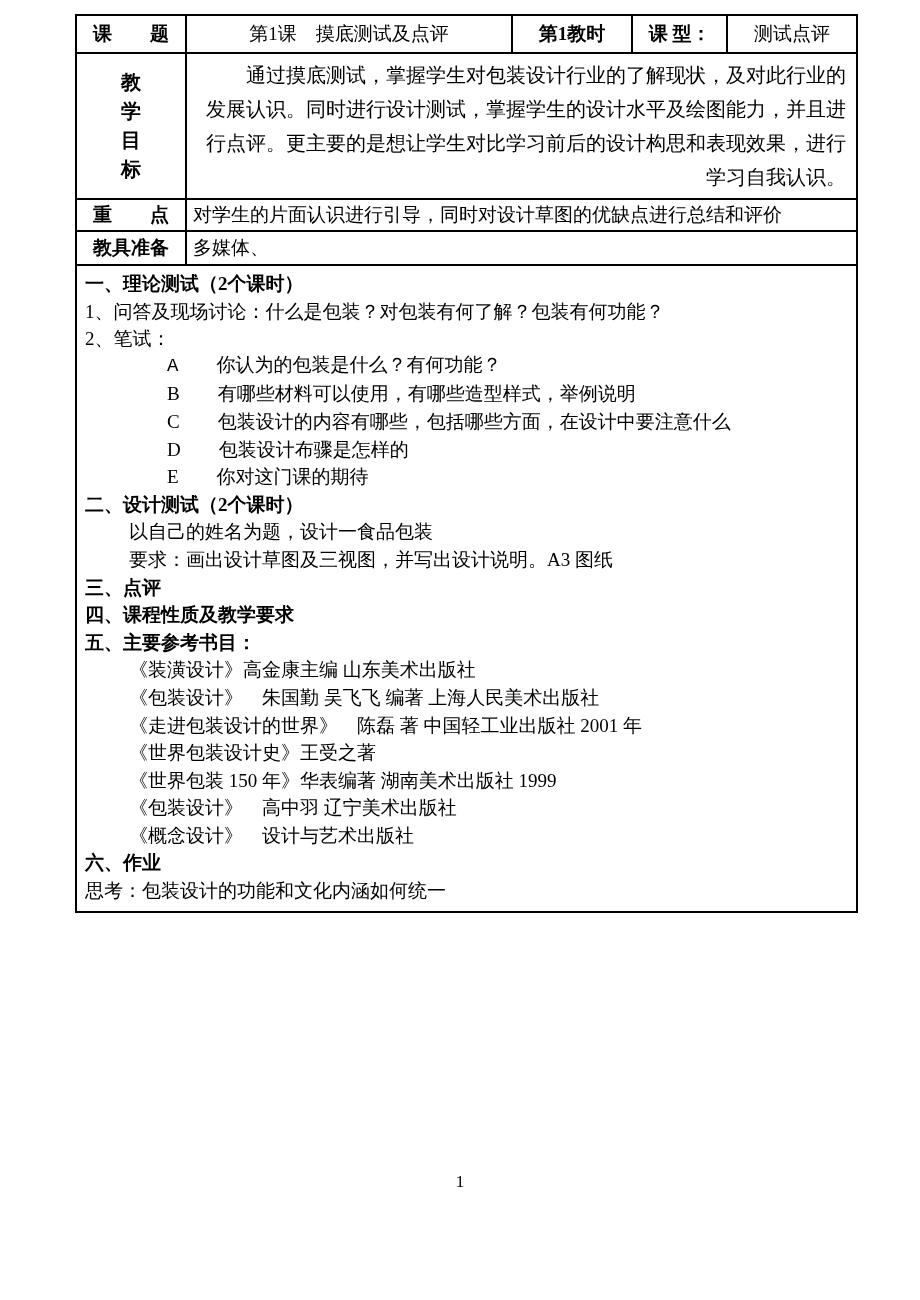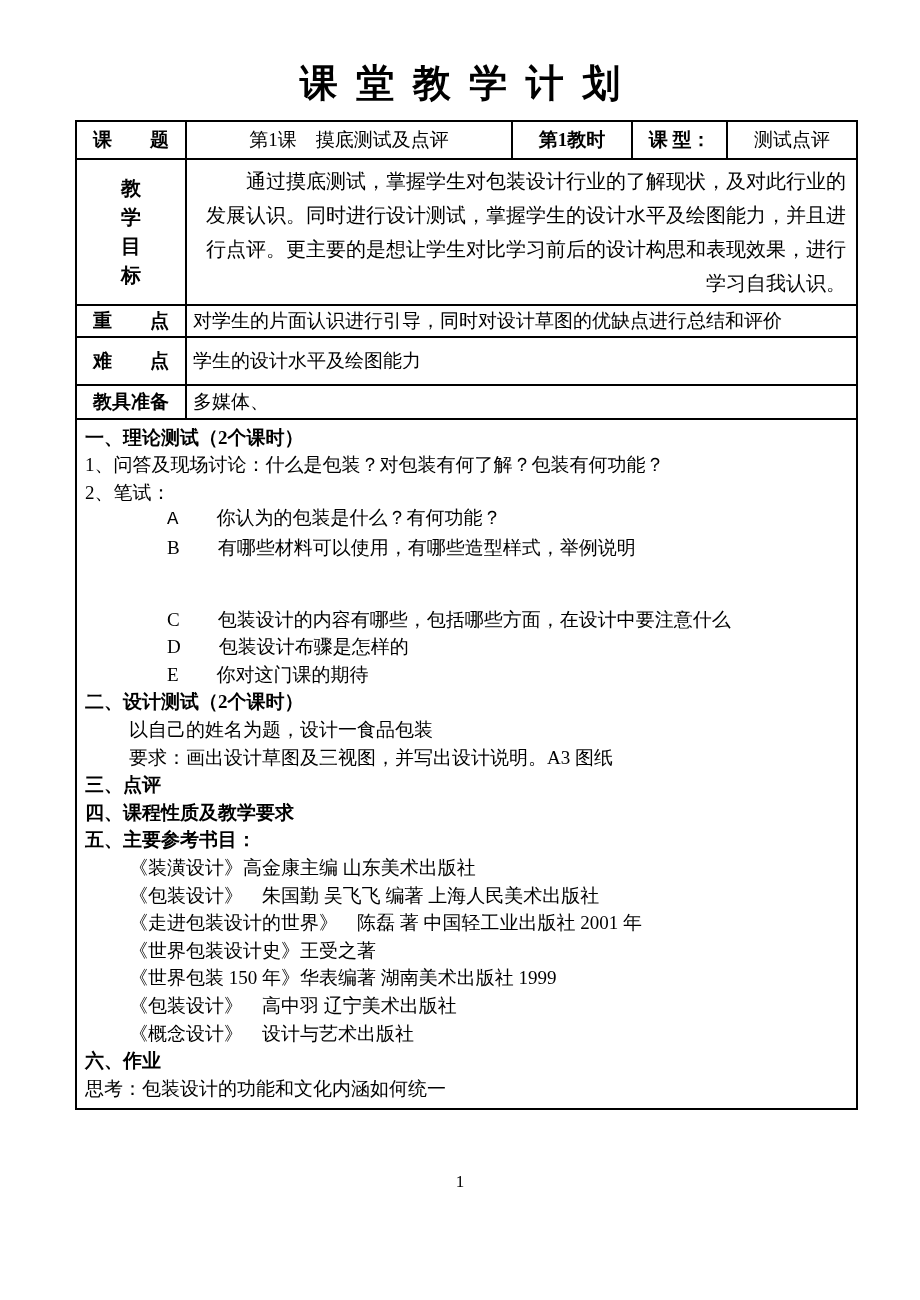--- a/index.html
+++ b/index.html
@@ -103,21 +103,20 @@
     top: 1172px;
     text-align: center;
     font-size: 17px;
   }
 </style>
 </head>
 <body>
 
 <div class="page">
 
-  <div class="doc-title">课 堂 教 学 计 划</div>
 
 
   <table class="plan">
     <colgroup>
       <col class="c1">
         <col class="c2">
         <col class="c3">
         <col class="c4">
         <col class="c5">
     </colgroup>
@@ -138,40 +137,36 @@
       <td colspan="4">
         <div class="goal-text">通过摸底测试，掌握学生对包装设计行业的了解现状，及对此行业的发展认识。同时进行设计测试，掌握学生的设计水平及绘图能力，并且进行点评。更主要的是想让学生对比学习前后的设计构思和表现效果，进行学习自我认识。</div>
       </td>
     </tr>
 
     <tr class="key-row">
       <td class="label-cell">重　　点</td>
       <td colspan="4" class="plain-cell">对学生的片面认识进行引导，同时对设计草图的优缺点进行总结和评价</td>
     </tr>
 
-    <tr class="diff-row">
-      <td class="label-cell">难　　点</td>
-      <td colspan="4" class="plain-cell">学生的设计水平及绘图能力</td>
-    </tr>
 
     <tr class="aids-row">
       <td class="label-cell">教具准备</td>
       <td colspan="4" class="plain-cell">多媒体、</td>
     </tr>
 
 
     <tr>
       <td colspan="5" class="process-cell">
         <div>
               <div class="pl b" style="padding-left: 0px;">一、理论测试（2个课时）</div>
               <div class="pl" style="padding-left: 0px;">1、问答及现场讨论：什么是包装？对包装有何了解？包装有何功能？</div>
               <div class="pl" style="padding-left: 0px;">2、笔试：</div>
               <div class="pl" style="padding-left: 82px; font-family: Liberation Mono, monospace;">A　　你认为的包装是什么？有何功能？</div>
               <div class="pl" style="padding-left: 82px;">B　　有哪些材料可以使用，有哪些造型样式，举例说明</div>
-              <div class="pl" style="padding-left: 82px; margin-top: 44px;">C　　包装设计的内容有哪些，包括哪些方面，在设计中要注意什么</div>
+              <div class="pl" style="padding-left: 82px;">C　　包装设计的内容有哪些，包括哪些方面，在设计中要注意什么</div>
               <div class="pl" style="padding-left: 82px;">D　　包装设计布骤是怎样的</div>
               <div class="pl" style="padding-left: 82px;">E　　你对这门课的期待</div>
               <div class="pl b" style="padding-left: 0px;">二、设计测试（2个课时）</div>
               <div class="pl" style="padding-left: 44px;">以自己的姓名为题，设计一食品包装</div>
               <div class="pl" style="padding-left: 44px;">要求：画出设计草图及三视图，并写出设计说明。A3 图纸</div>
               <div class="pl b" style="padding-left: 0px;">三、点评</div>
               <div class="pl b" style="padding-left: 0px;">四、课程性质及教学要求</div>
               <div class="pl b" style="padding-left: 0px;">五、主要参考书目：</div>
               <div class="pl" style="padding-left: 44px;">《装潢设计》高金康主编 山东美术出版社</div>
               <div class="pl" style="padding-left: 44px;">《包装设计》　朱国勤 吴飞飞 编著 上海人民美术出版社</div>

